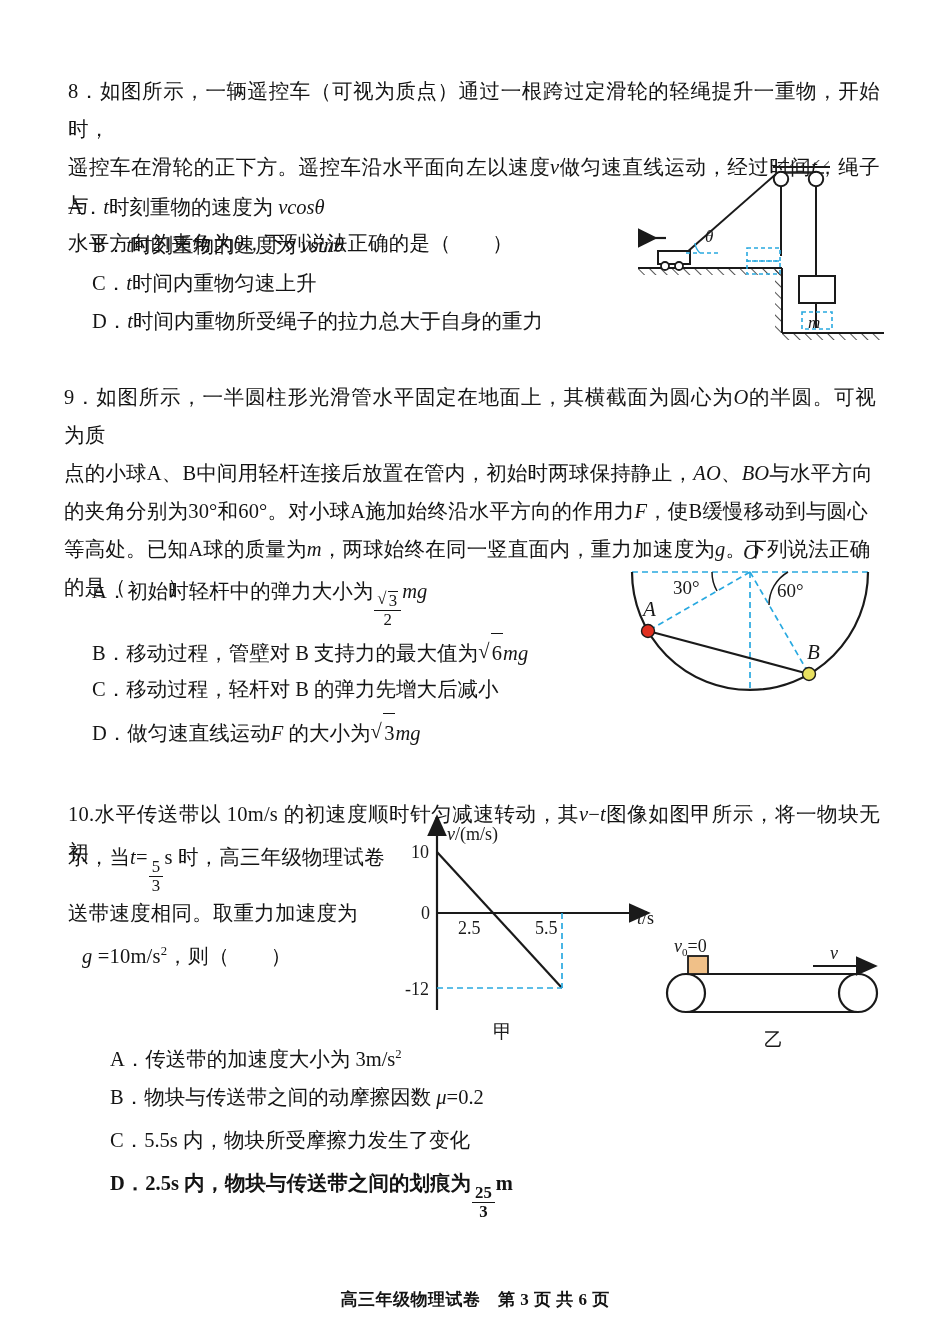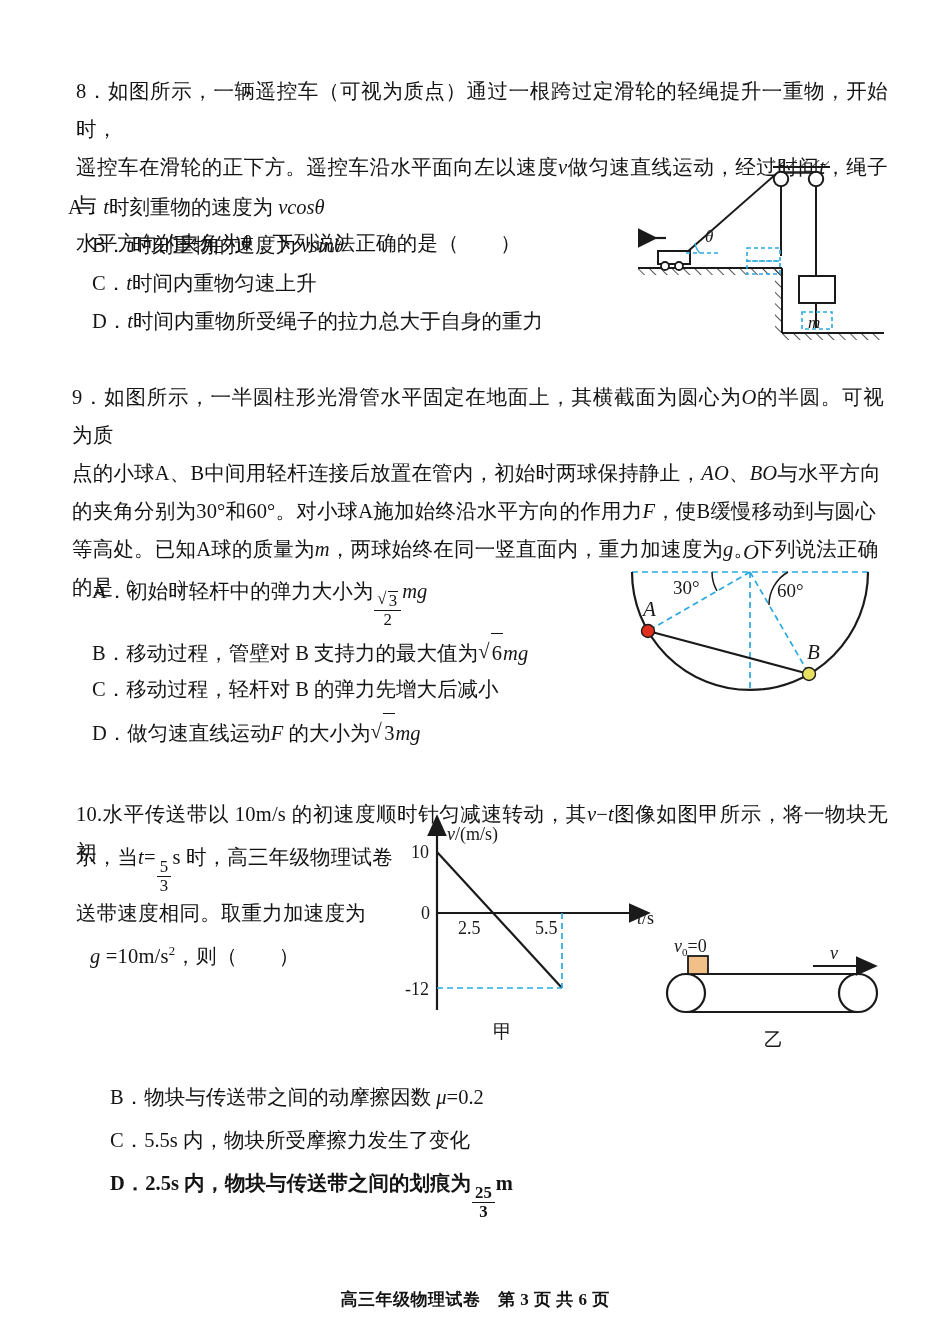--- a/index.html
+++ b/index.html
@@ -23,21 +23,20 @@
   }
 
   
   .qtext {
     position: absolute;
     font-size: 20.5px;
     line-height: 38px;
     letter-spacing: 0.2px;
     text-align: justify;
     color: #141414;
-    margin-left: 8px;
   }
   .opt {
     position: absolute;
     font-size: 20.5px;
     line-height: 38px;
     color: #141414;
     white-space: nowrap;
   }
   .it { font-style: italic; }
 
@@ -329,20 +328,23 @@
 
       <line x1="155" y1="44" x2="200" y2="44" stroke="#1a1a1a" stroke-width="2.2" marker-end="url(#arrTip2)"></line>
       <text x="172" y="37" font-family="'Liberation Serif',serif" font-style="italic" font-size="18" fill="#1a1a1a">v</text>
 
       <text x="16" y="30" font-family="'Liberation Serif',serif" font-size="18" fill="#1a1a1a"><tspan font-style="italic">v</tspan><tspan font-size="11" dy="4">0</tspan><tspan dy="-4">=0</tspan></text>
 
       <text x="106" y="124" font-family="'Liberation Sans',sans-serif" font-size="19" fill="#1a1a1a">乙</text>
     </svg>
   </div>
 
+  <div class="opt" style="left:110px; top:1035px;">
+    <span>A．</span><span>传送带的加速度大小为 3m/s</span><sup class="exp">2</sup>
+  </div>
   <div class="opt" style="left:110px; top:1078px;">
     <span>B．</span><span>物块与传送带之间的动摩擦因数 </span><span class="it">μ</span><span>=0.2</span>
   </div>
   <div class="opt" style="left:110px; top:1121px;">
     <span>C．</span><span>5.5s 内，物块所受摩擦力发生了变化</span>
   </div>
   <div class="opt" style="left:110px; top:1164px;font-weight:bold;">
     <span>D．</span><span>2.5s 内，物块与传送带之间的划痕为</span><span class="frac">
         <span class="num">25</span>
         <span class="den">3</span>

